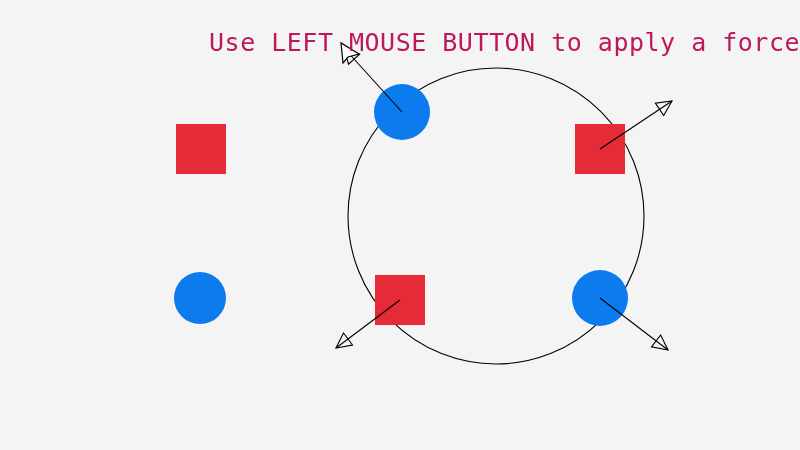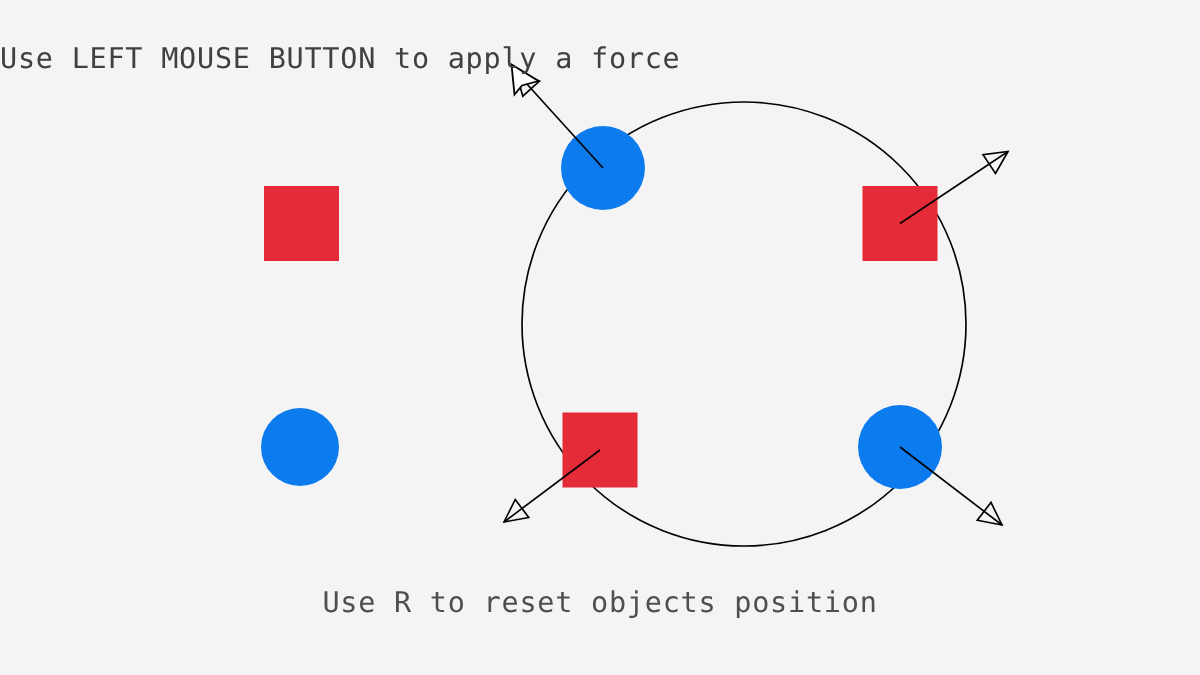--- a/index.html
+++ b/index.html
@@ -20,23 +20,23 @@
     white-space: pre;
     font-family: "DejaVu Sans Mono", "Liberation Mono", monospace;
     font-weight: 400;
     letter-spacing: 0.5px;
     user-select: none;
   }
   #hint-top {
     left: 0;
     right: 0;
     top: 28px;
-    text-align: left;
-    font-size: 19px;
-    color: #404040;
+    text-align: right;
+    font-size: 25px;
+    color: #be185d;
   }
   #hint-bottom {
     left: 0;
     right: 0;
     top: 391px;
     text-align: center;
     font-size: 19px;
     color: #4f4f4f;
   }
   #scene-svg {
@@ -85,15 +85,14 @@
         </g>
       </g>
 
     <g id="cursor-layer">
         <polygon points="341,43 343,63 348,57 359,54" fill="#ffffff" stroke="#000000" stroke-width="1.2" stroke-linejoin="miter"></polygon>
       </g>
   </svg>
 
   <div class="hint" id="hint-top">Use LEFT MOUSE BUTTON to apply a force</div>
 
-  <div class="hint" id="hint-bottom">Use R to reset objects position</div>
 
 </div>
 
 </body></html>

